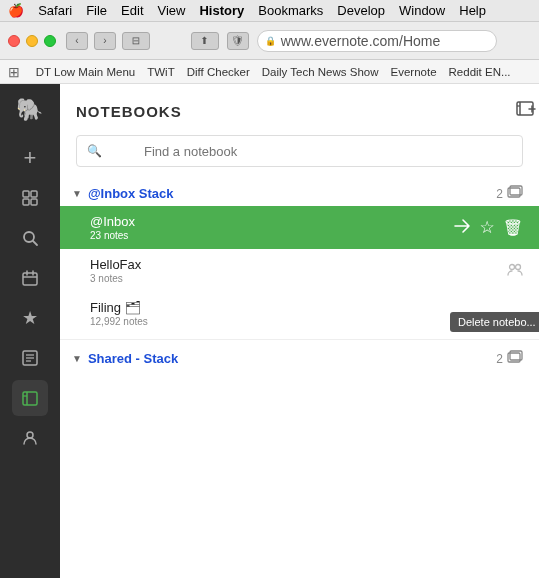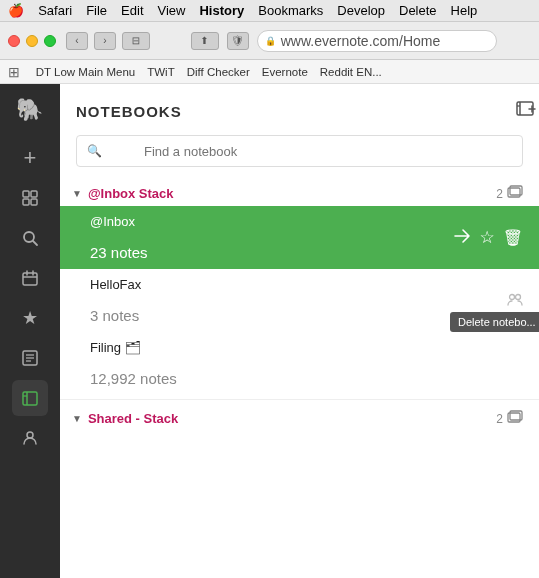--- a/index.html
+++ b/index.html
@@ -134,36 +134,36 @@
 
     
     .notebook-list { flex: 1; overflow-y: auto; }
 
     .stack-header {
       display: flex; align-items: center; justify-content: space-between;
       padding: 6px 16px 4px 12px; cursor: pointer;
     }
     .stack-header-left { display: flex; align-items: center; gap: 6px; }
     .stack-chevron { color: #666; font-size: 10px; }
-    .stack-name { font-size: 13px; font-weight: 700; color: #be185d; }
+    .stack-name { font-size: 13px; font-weight: 700; color: #1d4ed8; }
     .stack-count { font-size: 12px; color: #888; display: flex; align-items: center; gap: 4px; }
     .stack-icon { font-size: 12px; color: #888; }
 
     .notebook-row {
       display: flex; align-items: center; justify-content: space-between;
       padding: 8px 16px 8px 30px;
       cursor: pointer; border-radius: 0;
     }
     .notebook-row.active { background: #4caf50; }
     .notebook-row.active .nb-name,
     .notebook-row.active .nb-count { color: #fff; }
 
     .nb-left { display: flex; flex-direction: column; }
     .nb-name { font-size: 13px; color: #222; font-weight: 500; }
-    .nb-count { font-size: 15px; color: #888; margin-top: 15px; }
+    .nb-count { font-size: 10px; color: #888; margin-top: 1px; }
 
     .nb-actions { display: flex; gap: 8px; align-items: center; }
     .nb-action-icon { color: #fff; font-size: 15px; cursor: pointer; }
     .nb-action-icon.share { font-size: 13px; }
 
     .nb-shared-icon { color: #bbb; font-size: 14px; }
 
     
     .tooltip {
       position: absolute;
@@ -185,21 +185,21 @@
 
 <div class="menu-bar">
   <span>🍎</span>
   <span>Safari</span>
   <span>File</span>
   <span>Edit</span>
   <span>View</span>
   <span class="active">History</span>
   <span>Bookmarks</span>
   <span>Develop</span>
-  <span>Delete</span>
+  <span>Window</span>
   <span>Help</span>
 </div>
 
 <div class="title-bar">
   <div class="traffic-lights">
     <div class="tl red"></div>
     <div class="tl yellow"></div>
     <div class="tl green"></div>
   </div>
   <div class="nav-btn">‹</div>
@@ -215,20 +215,21 @@
     </div>
   </div>
   <div class="title-bar-spacer"></div>
 </div>
 
 <div class="bookmarks-bar">
   <span class="bm-grid">⊞</span>
   <span>DT Low Main Menu</span>
   <span>TWiT</span>
   <span>Diff Checker</span>
+  <span>Daily Tech News Show</span>
   <span>Evernote</span>
   <span>Reddit EN...</span>
 </div>
 
 <div class="app-body">
 
   <div class="icon-sidebar">
     <div class="app-icon logo">
       <span class="evernote-logo">🐘</span>
     </div>

